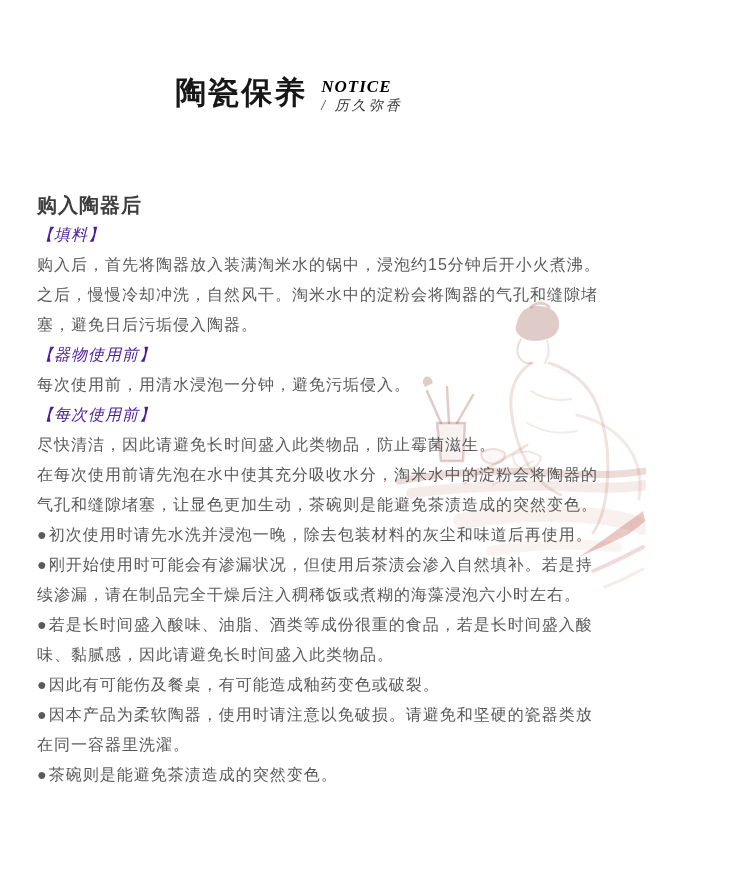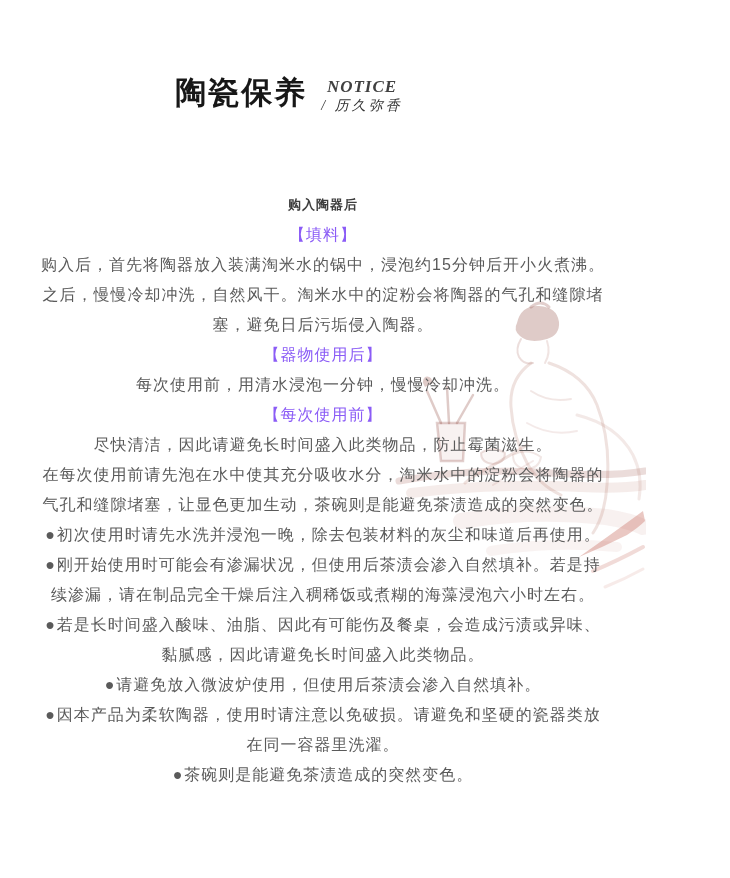--- a/index.html
+++ b/index.html
@@ -1,39 +1,39 @@
 <!DOCTYPE html>
 <html><head>
 <meta charset="utf-8">
 <style>
   html, body { margin: 0; padding: 0; background: #ffffff; }
   body {
     width: 730px; height: 878px; overflow: hidden;
     font-family: "Liberation Sans", "DejaVu Sans", sans-serif;
     -webkit-font-smoothing: antialiased;
   }
-  .page { position: relative; width: 646px; height: 878px; background: #ffffff; text-align: center; }
+  .page { position: relative; width: 646px; height: 878px; background: #ffffff; }
 
   
   .header {
     position: absolute; top: 74px; left: 0; right: 0;
     display: flex; justify-content: center;
   }
   .header-inner { display: flex; align-items: flex-start; transform: translateX(-34px); }
   .page-title {
     margin: 0;
     font-family: "Liberation Serif", "DejaVu Serif", serif;
     font-weight: 700; font-size: 31px; line-height: 38px;
     letter-spacing: 2px; color: #171717;
   }
   .header-sub { margin-left: 14px; padding-top: 3px; }
   .notice-label {
     font-family: "Liberation Serif", "DejaVu Serif", serif;
     font-style: italic; font-weight: 700;
-    font-size: 17px; line-height: 20px; letter-spacing: 1px; color: #404040;
+    font-size: 17px; line-height: 20px; letter-spacing: 1px; color: #000000;
   }
   .tagline {
     font-family: "Liberation Serif", "DejaVu Serif", serif;
     font-style: italic; font-size: 14px; line-height: 17px;
     letter-spacing: 3px; color: #333333;
   }
 
   
   .bg-art {
     position: absolute; top: 295px; right: 0; width: 265px; height: 300px;
@@ -42,24 +42,24 @@
 
   
   .content {
     position: absolute; top: 190px; left: 0; right: 0; z-index: 1;
     padding: 0 37px;
     font-size: 16px; line-height: 30px; letter-spacing: 1px;
     color: #5a5a5a;
   }
   .content p, .content h2 { margin: 0; }
   .section-heading {
-    font-size: 13px; font-weight: 700; line-height: 30px;
+    font-size: 20px; font-weight: 700; line-height: 30px;
     color: #3d3d3d; letter-spacing: 1px;
   }
-  .bracket-label { color: #8b5cf6; }
+  .bracket-label { color: #4c1d95; font-style: italic; }
   .bullet .marker { margin-right: 1px; }
 </style>
 </head>
 <body>
 
 <div class="page">
 
   <div class="header">
     <div class="header-inner">
       <h1 class="page-title">陶瓷保养</h1>
@@ -107,36 +107,36 @@
     </g>
   </svg>
 
   <div class="content">
 
     <h2 class="section-heading">购入陶器后</h2>
 
     <p class="bracket-label">【填料】</p>
     <p>购入后，首先将陶器放入装满淘米水的锅中，浸泡约15分钟后开小火煮沸。之后，慢慢冷却冲洗，自然风干。淘米水中的淀粉会将陶器的气孔和缝隙堵塞，避免日后污垢侵入陶器。</p>
 
-    <p class="bracket-label">【器物使用后】</p>
-    <p>每次使用前，用清水浸泡一分钟，慢慢冷却冲洗。</p>
+    <p class="bracket-label">【器物使用前】</p>
+    <p>每次使用前，用清水浸泡一分钟，避免污垢侵入。</p>
 
     <p class="bracket-label">【每次使用前】</p>
     <p>尽快清洁，因此请避免长时间盛入此类物品，防止霉菌滋生。</p>
 
 
     <p>在每次使用前请先泡在水中使其充分吸收水分，淘米水中的淀粉会将陶器的气孔和缝隙堵塞，让显色更加生动，茶碗则是能避免茶渍造成的突然变色。</p>
 
     <p class="bullet"><span class="marker">●</span><span>初次使用时请先水洗并浸泡一晚，除去包装材料的灰尘和味道后再使用。</span></p>
 
 
     <p class="bullet"><span class="marker">●</span><span>刚开始使用时可能会有渗漏状况，但使用后茶渍会渗入自然填补。若是持续渗漏，请在制品完全干燥后注入稠稀饭或煮糊的海藻浸泡六小时左右。</span></p>
 
-    <p class="bullet"><span class="marker">●</span><span>若是长时间盛入酸味、油脂、因此有可能伤及餐桌，会造成污渍或异味、黏腻感，因此请避免长时间盛入此类物品。</span></p>
+    <p class="bullet"><span class="marker">●</span><span>若是长时间盛入酸味、油脂、酒类等成份很重的食品，若是长时间盛入酸味、黏腻感，因此请避免长时间盛入此类物品。</span></p>
 
-    <p class="bullet"><span class="marker">●</span><span>请避免放入微波炉使用，但使用后茶渍会渗入自然填补。</span></p>
+    <p class="bullet"><span class="marker">●</span><span>因此有可能伤及餐桌，有可能造成釉药变色或破裂。</span></p>
 
     <p class="bullet"><span class="marker">●</span><span>因本产品为柔软陶器，使用时请注意以免破损。请避免和坚硬的瓷器类放在同一容器里洗濯。</span></p>
 
     <p class="bullet"><span class="marker">●</span><span>茶碗则是能避免茶渍造成的突然变色。</span></p>
 
   </div>
 </div>
 
 </body></html>

